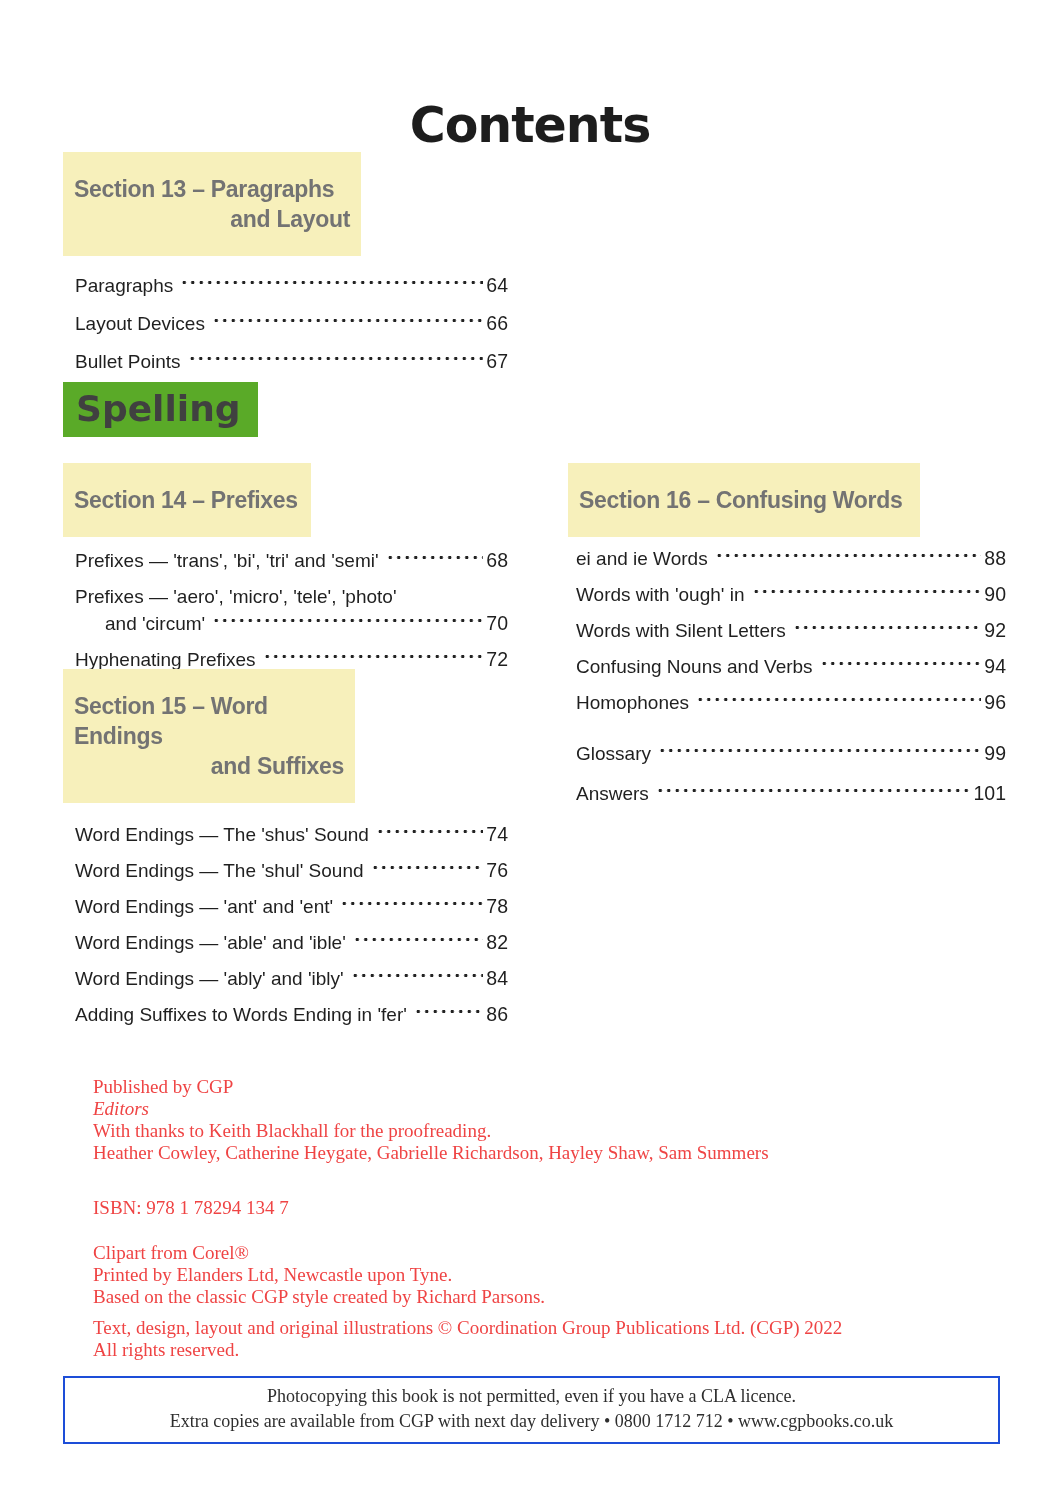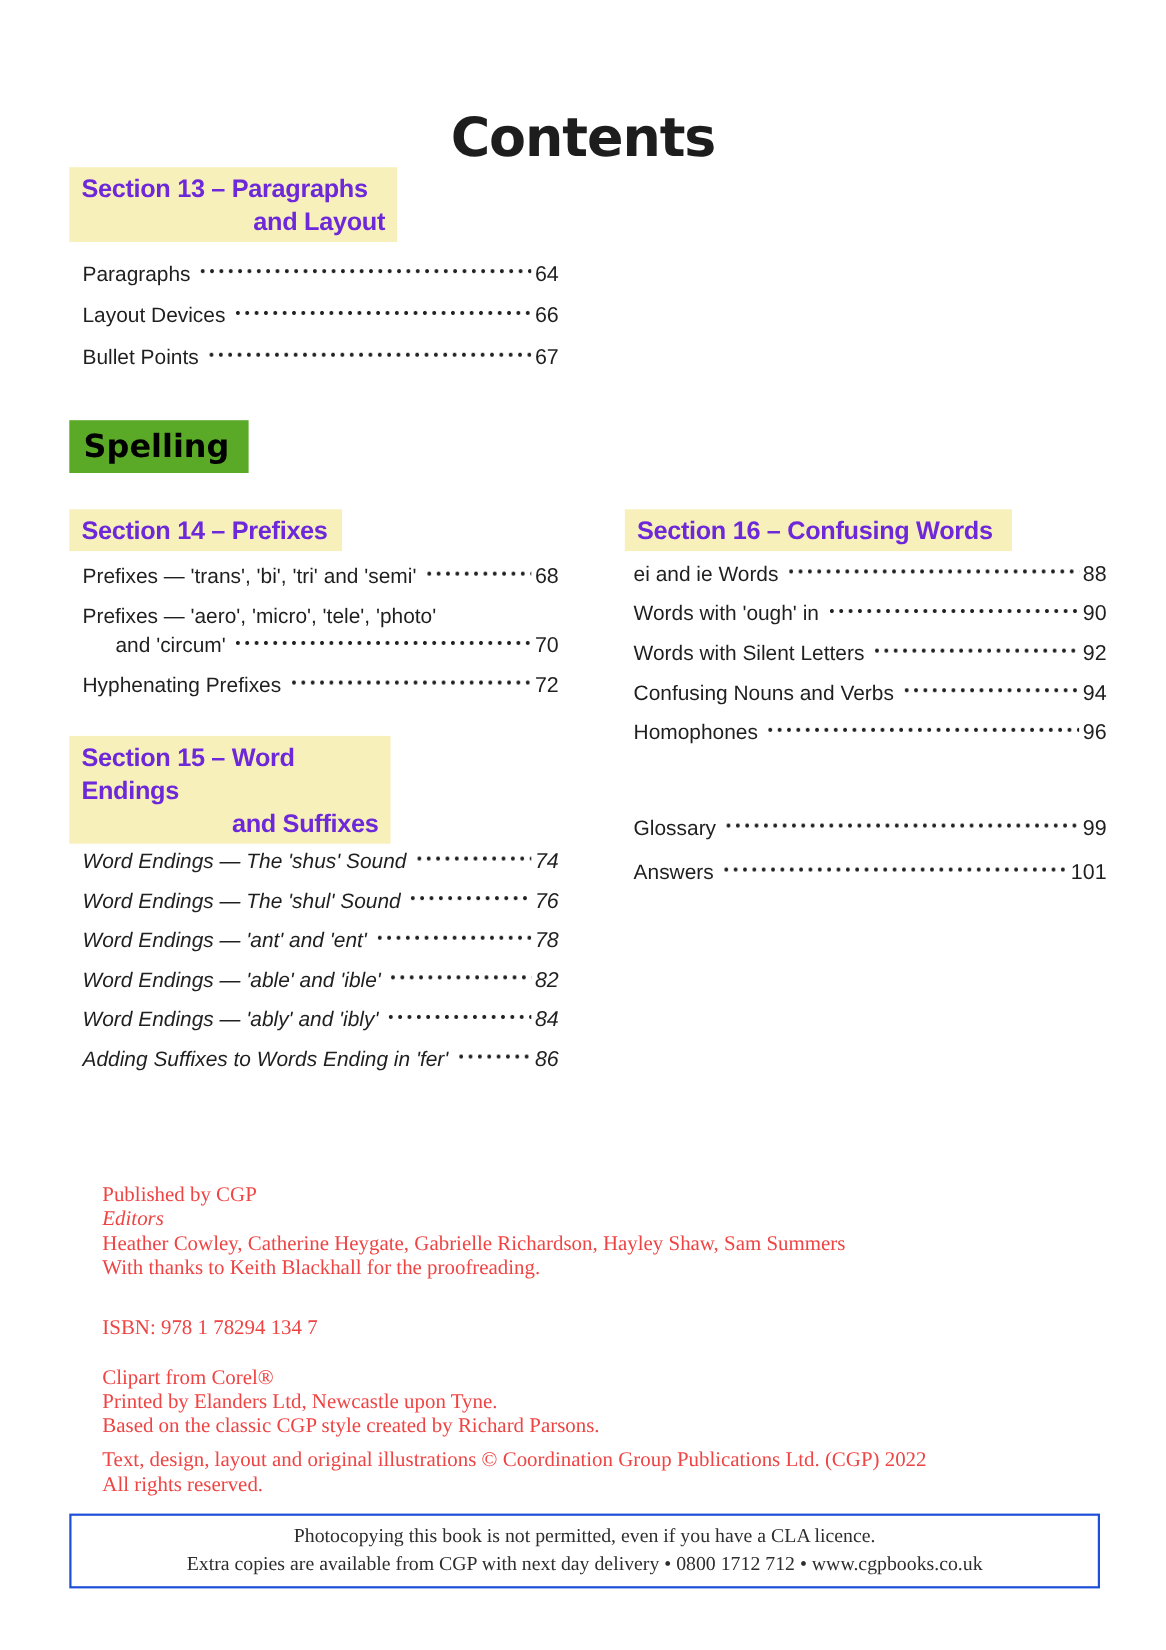--- a/index.html
+++ b/index.html
@@ -10,47 +10,47 @@
               font-family:"DejaVu Sans",sans-serif;font-weight:bold;font-size:49px;
               letter-spacing:-1px;color:#1d1d1d;}
 
   .toc-block{position:absolute;box-sizing:border-box;}
   .sec-s13{left:63px;top:152px;width:445px;}
   .sec-s14{left:63px;top:463px;width:445px;}
   .sec-s15{left:63px;top:669px;width:445px;}
   .sec-s16{left:568px;top:463px;width:438px;}
   .backmatter{left:568px;top:740px;width:438px;}
 
-  .sec-heading{box-sizing:border-box;background:var(--hl,#f7f0bb);padding:4px 11px;
-               font-weight:bold;font-size:23px;line-height:30px;color:#6d28d9;letter-spacing:-0.3px;}
+  .sec-heading{box-sizing:border-box;background:var(--hl,#f7f0bb);padding:22px 11px;
+               font-weight:bold;font-size:23px;line-height:30px;color:#737373;letter-spacing:-0.3px;}
   .sec-s13 .sec-heading{width:298px;}
   .sec-s14 .sec-heading{width:248px;}
   .sec-s15 .sec-heading{width:292px;}
   .sec-s16 .sec-heading{width:352px;}
   .hl2{text-align:right;}
 
   .entries{margin-top:10px;padding-left:12px;}
   .sec-s13 .entries{margin-top:16px;}
-  .sec-s15 .entries{margin-top:3px;font-style:italic;}
+  .sec-s15 .entries{margin-top:18px;}
   .sec-s16 .entries,.backmatter .entries{padding-left:8px;margin-top:8px;}
   .backmatter .entries{margin-top:0;}
 
   .entry{margin-bottom:9px;}
   .sec-s13 .entry{margin-bottom:11px;}
   .backmatter .entry{margin-bottom:13px;}
   .eline{display:flex;align-items:center;font-size:19px;line-height:27px;color:#1f1f1f;}
   .eline.indent{padding-left:30px;}
   .lbl{white-space:pre;}
   .dots{flex:1 1 auto;height:9px;margin:0 3px 6px 7px;
         background-image:radial-gradient(circle,#222 1.7px,transparent 1.95px);
         background-size:8.5px 9px;background-repeat:repeat-x;background-position:left center;}
   .pg{white-space:pre;font-size:19.5px;}
 
   .banner{position:absolute;left:63px;top:382px;display:inline-block;background:var(--green,#5aaa28);
-          color:#000000;font-family:"DejaVu Sans",sans-serif;font-weight:bold;font-size:29px;
+          color:#404040;font-family:"DejaVu Sans",sans-serif;font-weight:bold;font-size:36px;
           padding:6px 17px 8px 13px;}
 
   .colophon{position:absolute;left:76px;top:1076px;width:910px;
             font-family:Liberation Serif, serif;font-size:19px;line-height:22px;color:#ef4444;margin-left:17px;}
   .colophon .group{margin:0 0 0 0;}
   .colophon .group:nth-child(1){margin-bottom:33px;}
   .colophon .group:nth-child(2){margin-bottom:23px;}
   .colophon .group:nth-child(3){margin-bottom:9px;}
   .colophon p{margin:0;}
   .colophon p.italic{font-style:italic;}
@@ -242,22 +242,22 @@
             <span class="pg">101</span>
           </div>
         </div>
       </div>
   </section>
 
   <div class="colophon">
       <div class="group">
         <p>Published by CGP</p>
         <p class="italic">Editors</p>
+        <p>With thanks to Keith Blackhall for the proofreading.</p>
         <p>Heather Cowley, Catherine Heygate, Gabrielle Richardson, Hayley Shaw, Sam Summers</p>
-        <p>With thanks to Keith Blackhall for the proofreading.</p>
       </div>
       <div class="group">
         <p>ISBN: 978 1 78294 134 7</p>
       </div>
       <div class="group">
         <p>Clipart from Corel®</p>
         <p>Printed by Elanders Ltd, Newcastle upon Tyne.</p>
         <p>Based on the classic CGP style created by Richard Parsons.</p>
       </div>
       <div class="group">

